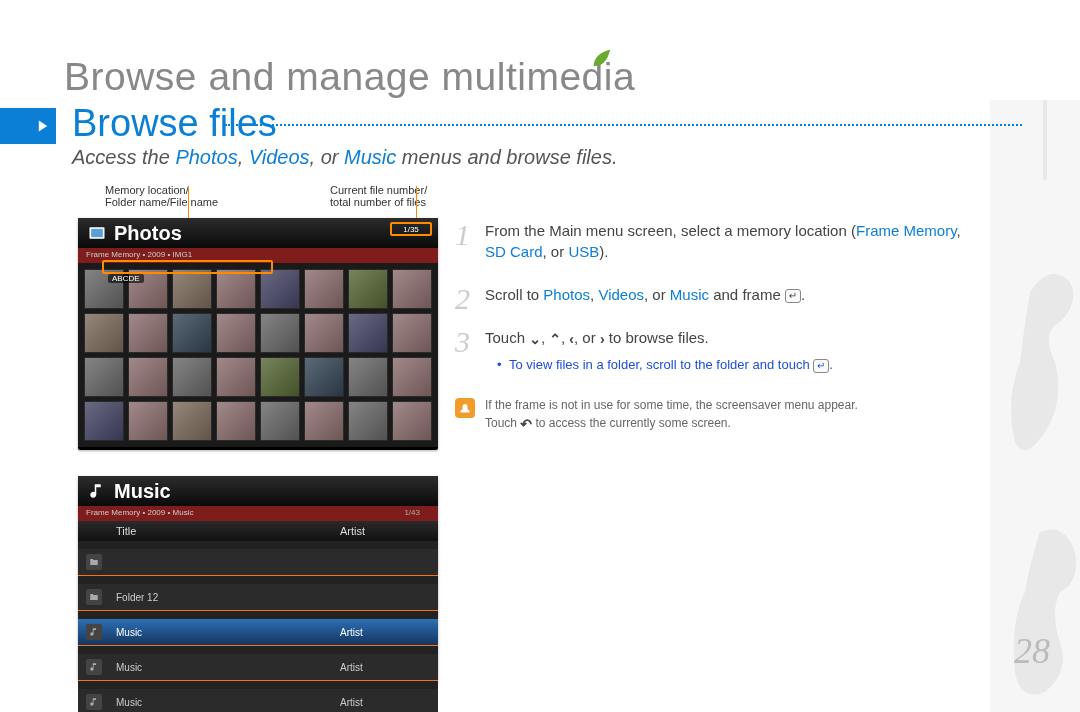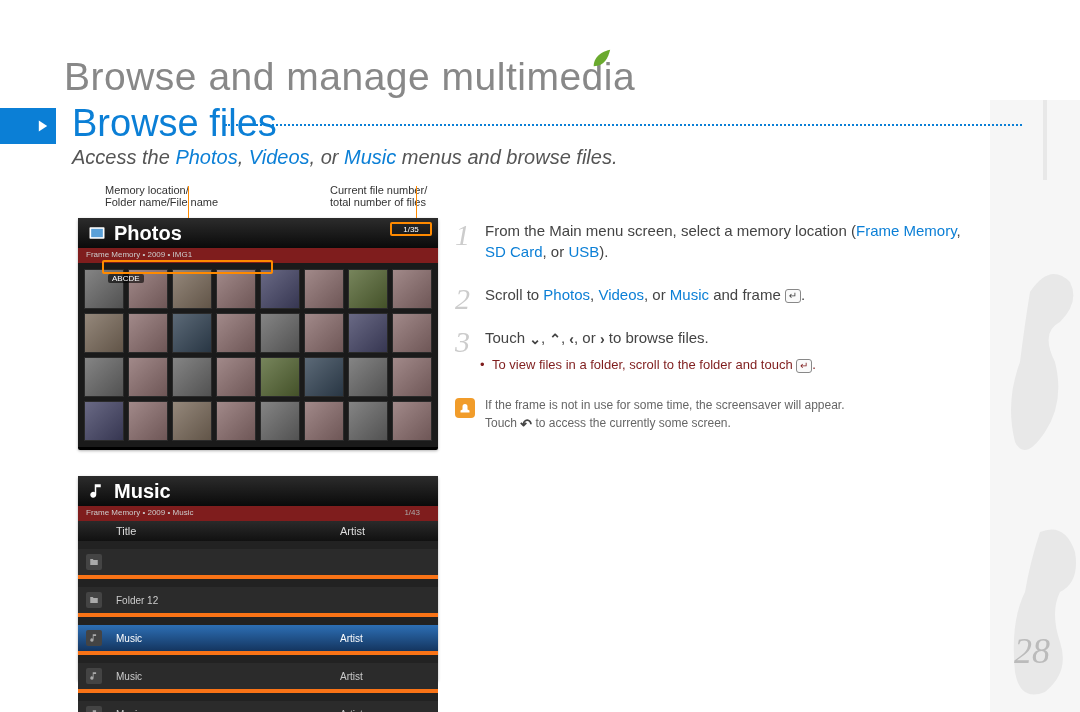--- a/index.html
+++ b/index.html
@@ -138,21 +138,21 @@
     grid-template-columns: 30px 1fr 90px;
     background: linear-gradient(#2a2a2a,#111);
     font-size: 11px; color:#ddd;
     padding: 4px 8px;
   }
   .mus-row {
     display: grid;
     grid-template-columns: 30px 1fr 90px;
     font-size: 10px; color:#ccc;
     padding: 5px 8px;
-    border-bottom: 4px solid #f97316;
+    border-bottom: 1px solid #f97316;
     background:#2b2b2b;
     align-items:center;
     margin-top:8px;
   }
   .mus-row.sel { background: linear-gradient(#2d6fb5,#14355f); color:#fff;}
   .mus-ic { width:16px; height:16px; background:#444; border-radius:2px; display:flex; align-items:center; justify-content:center;}
   .mus-row .mus-ic svg { width:10px; height:10px; color:#aaa;}
   .folder-ic svg{ color:#c9a24a;}
   .ct { text-align:center; font-size:8px; color:#aaa; padding-right:10px;}
 
@@ -160,21 +160,21 @@
     position: absolute;
     left: 455px; top: 220px;
     width: 520px;
   }
   .step { position: relative; padding-left: 30px; margin-bottom: 22px; font-size: 15px; color: #444; line-height: 1.4;}
   .step-num {
     position: absolute; left: 0; top: -6px;
     font-size: 30px; color: #ccc; font-family: Georgia, serif; font-style: italic;
   }
   .step .kw { color: #0b7fd6; }
-  .sub { font-size: 13px; color: #7f1d1d; margin-left: 7px; position: relative; }
+  .sub { font-size: 13px; color: #1d4ed8; margin-left: 24px; position: relative; }
   .sub::before { content:"•"; position:absolute; left:-12px; }
   .glyph {
     display:inline-flex; width:16px; height:14px;
     align-items:center; justify-content:center; vertical-align:middle;
     border:1px solid #888; border-radius:3px; font-size:10px; line-height:1;
     background:#fafafa;
   }
   .glyph.plain { border:none; background:none; width:auto; height:auto; font-size:14px; font-weight:bold; color:#444;}
 
   .note {
@@ -422,20 +422,20 @@
       <span>To view files in a folder, scroll to the folder and touch </span><span class="glyph">↵</span><span>.</span>
     </div>
   </div>
 
   <div class="note">
     <div class="note-ic">
       <svg viewBox="0 0 24 24" width="12" height="12" fill="#fff">
           <path d="M3 17v4h18v-4l-4-2V9a5 5 0 0 0-10 0v6l-4 2z"></path>
         </svg>
     </div>
-    <div>If the frame is not in use for some time, the screensaver will appear.</div>
+    <div>If the frame is not in use for some time, the screensaver menu appear.</div>
     <div>
       <span>Touch </span><span class="glyph plain">↶</span><span> to access the currently some screen.</span>
     </div>
   </div>
 </div>
 
 <div class="page-no">28</div>
 
 </body></html>

